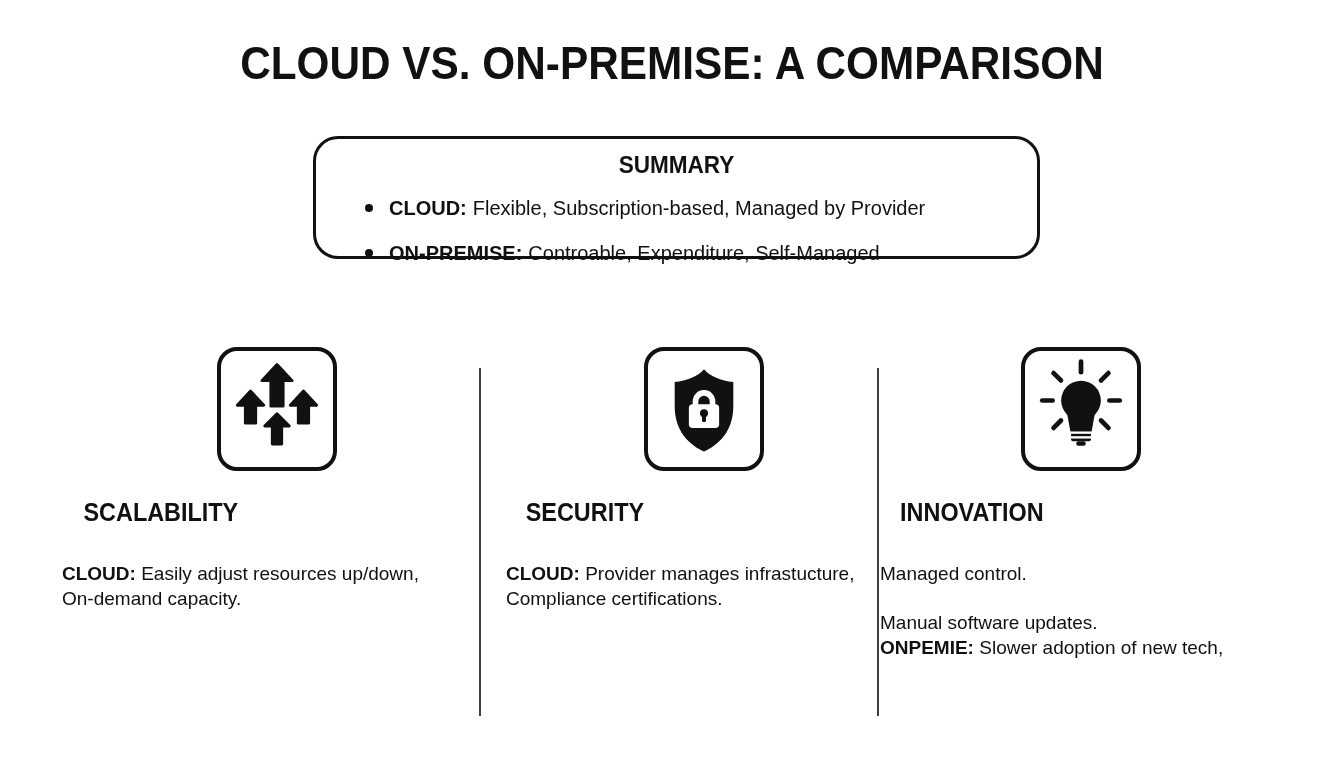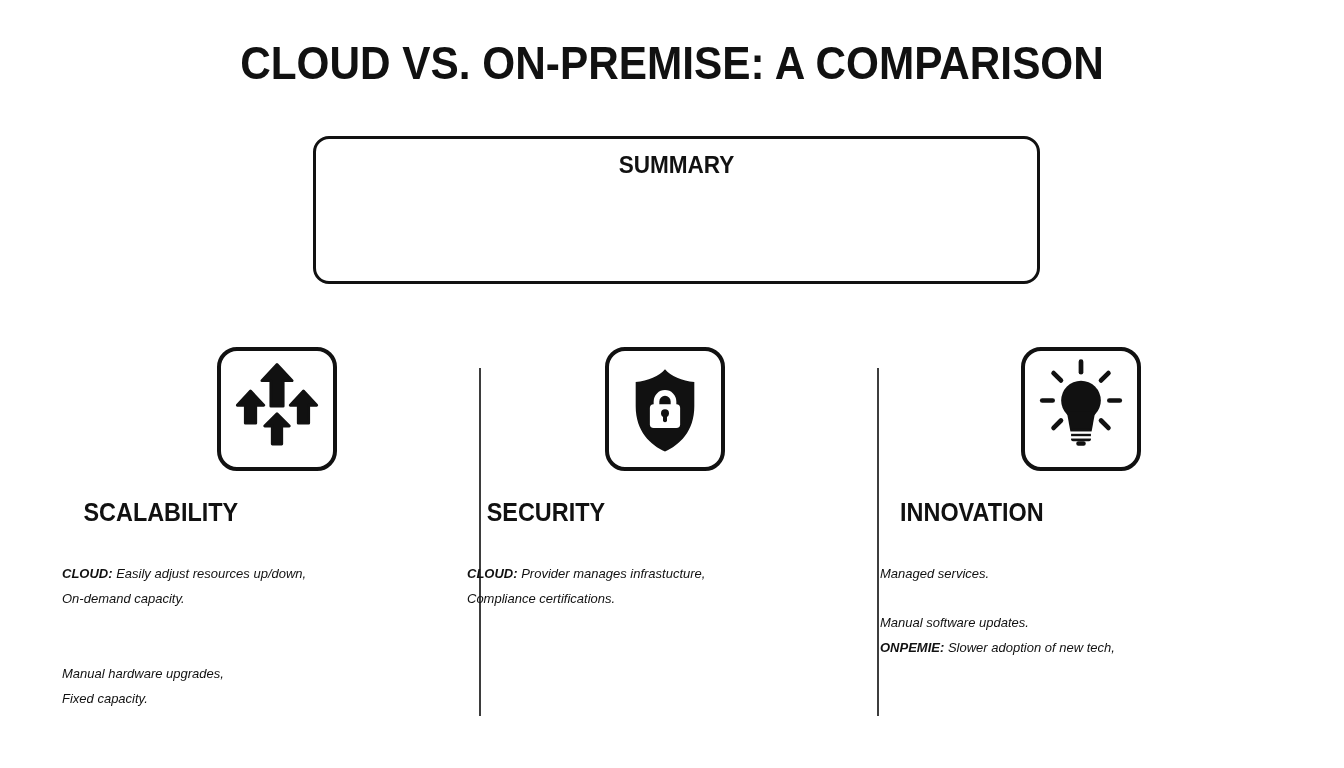--- a/index.html
+++ b/index.html
@@ -17,54 +17,54 @@
   
   .main-title{
     position:absolute;top:36px;left:0;width:100%;
     text-align:center;white-space:nowrap;
     font-size:46px;font-weight:700;letter-spacing:0;
     transform:scaleX(0.92);
     color:var(--ink);
   }
   
   .summary-box{
-    position:absolute;left:313px;top:136px;width:727px;height:148px;
-    border:3.5px solid var(--ink);border-radius:16px;background:var(--background);
+    position:absolute;left:313px;top:136px;width:727px;height:123px;
+    border:3.5px solid var(--ink);border-radius:25px;background:var(--background);
   }
   .summary-heading{
     margin-top:12px;text-align:center;
     font-size:24px;font-weight:700;transform:scaleX(0.94);
   }
   .summary-bullets{margin-top:17px;padding-left:49px;}
   .bullet-line{
     display:flex;align-items:flex-start;
     font-size:20px;line-height:25px;margin-bottom:20px;
   }
   .dot{
     width:8px;height:8px;border-radius:50%;background:var(--ink);
     display:inline-block;flex:0 0 auto;margin:8px 16px 0 0;
   }
   .blabel{font-weight:700;margin-right:6px;}
   
   .column{position:absolute;top:347px;text-align:left;}
   #col-scalability{left:62px;width:430px;}
-  #col-security{left:467px;width:395px;}
+  #col-security{left:506px;width:395px;}
   #col-innovation{left:880px;width:402px;}
   .icon-box{
     width:120px;height:124px;margin:0 auto;
     border:4px solid var(--ink);border-radius:20px;
     display:flex;align-items:center;justify-content:center;
     background:var(--background);
   }
   .icon-box svg{width:104px;height:104px;display:block;}
   .col-heading{
     margin-top:28px;font-size:26px;font-weight:700;line-height:26px;
     transform:scaleX(0.9);white-space:nowrap;
   }
-  .col-block{font-size:13px;line-height:25px;font-style:italic;}
+  .col-block{font-size:19px;line-height:25px;}
   .block-1{margin-top:36px;}
   .block-2{margin-top:24px;}
   #col-scalability .block-2{margin-top:50px;}
   .col-block b{font-weight:700;}
   
   .v-divider{
     position:absolute;top:368px;width:1.5px;height:348px;
     background:var(--divider);
   }
   #divider-left{left:479px;}
@@ -72,20 +72,30 @@
 </style>
 </head>
 <body>
 
 <div class="canvas">
 
   <h1 class="main-title">CLOUD VS. ON-PREMISE: A COMPARISON</h1>
 
   <div class="summary-box">
     <div class="summary-heading">SUMMARY</div>
+    <div class="summary-bullets">
+      <div class="bullet-line">
+        <span class="dot"></span>
+        <span><b class="blabel">CLOUD:</b><span>Flexible, Subscription-based, Managed by Provider</span></span>
+      </div>
+      <div class="bullet-line">
+        <span class="dot"></span>
+        <span><b class="blabel">ON-PREMISE:</b><span>Controable, Expenditure, Self-Managed</span></span>
+      </div>
+    </div>
   </div>
 
   <div class="v-divider" id="divider-left"></div>
   <div class="v-divider" id="divider-right"></div>
 
   <div class="column" id="col-scalability">
     <div class="icon-box">
       <span>
         <svg viewBox="0 0 110 110" xmlns="http://www.w3.org/2000/svg">
           <g fill="#111" stroke="#111" stroke-width="3" stroke-linejoin="round">
@@ -94,24 +104,20 @@
             <path d="M83,36 L97,51 L88.5,51 L88.5,70 L77.5,70 L77.5,51 L69,51 Z"></path>
             <path d="M55,60 L68,73 L60,73 L60,92 L50,92 L50,73 L42,73 Z"></path>
           </g>
         </svg>
       </span>
     </div>
     <div class="col-heading">SCALABILITY</div>
     <div class="col-block block-1">
       <div><b>CLOUD:</b> <span>Easily adjust resources up/down,</span></div>
       <div>On-demand capacity.</div>
-    </div>
-    <div class="col-block block-2">
-      <div><b></b> <span>Manual hardware upgrades,</span></div>
-      <div>Fixed capacity.</div>
     </div>
   </div>
 
   <div class="column" id="col-security">
     <div class="icon-box">
       <span>
         <svg viewBox="0 0 110 110" xmlns="http://www.w3.org/2000/svg">
           <path fill="#111" d="M55,13 C49,20 37,25.5 24,26.5 L24,52 C24,79 40,93 55,100 C70,93 86,79 86,52 L86,26.5 C73,25.5 61,20 55,13 Z"></path>
           <path d="M46,52 v-5 a9,9 0 0 1 18,0 v5" fill="none" stroke="#fff" stroke-width="6"></path>
           <rect x="39" y="50" width="32" height="25" rx="4" fill="#fff"></rect>
@@ -144,21 +150,21 @@
           <path fill="#111" d="M40,58 L70,58 L66,80 L44,80 Z"></path>
           <rect x="44.5" y="76" width="21" height="13" rx="2" fill="#111"></rect>
           <line x1="42" y1="80" x2="68" y2="80" stroke="#fff" stroke-width="2.5"></line>
           <line x1="42" y1="85" x2="68" y2="85" stroke="#fff" stroke-width="2.5"></line>
           <rect x="50" y="89" width="10" height="5" rx="2.2" fill="#111"></rect>
         </svg>
       </span>
     </div>
     <div class="col-heading">INNOVATION</div>
     <div class="col-block block-1">
-      <div>Managed services.</div>
+      <div>Managed control.</div>
     </div>
     <div class="col-block block-2">
       <div>Manual software updates.</div>
       <div><b>ONPEMIE:</b> <span>Slower adoption of new tech,</span></div>
     </div>
   </div>
 
 </div>
 
 </body></html>

